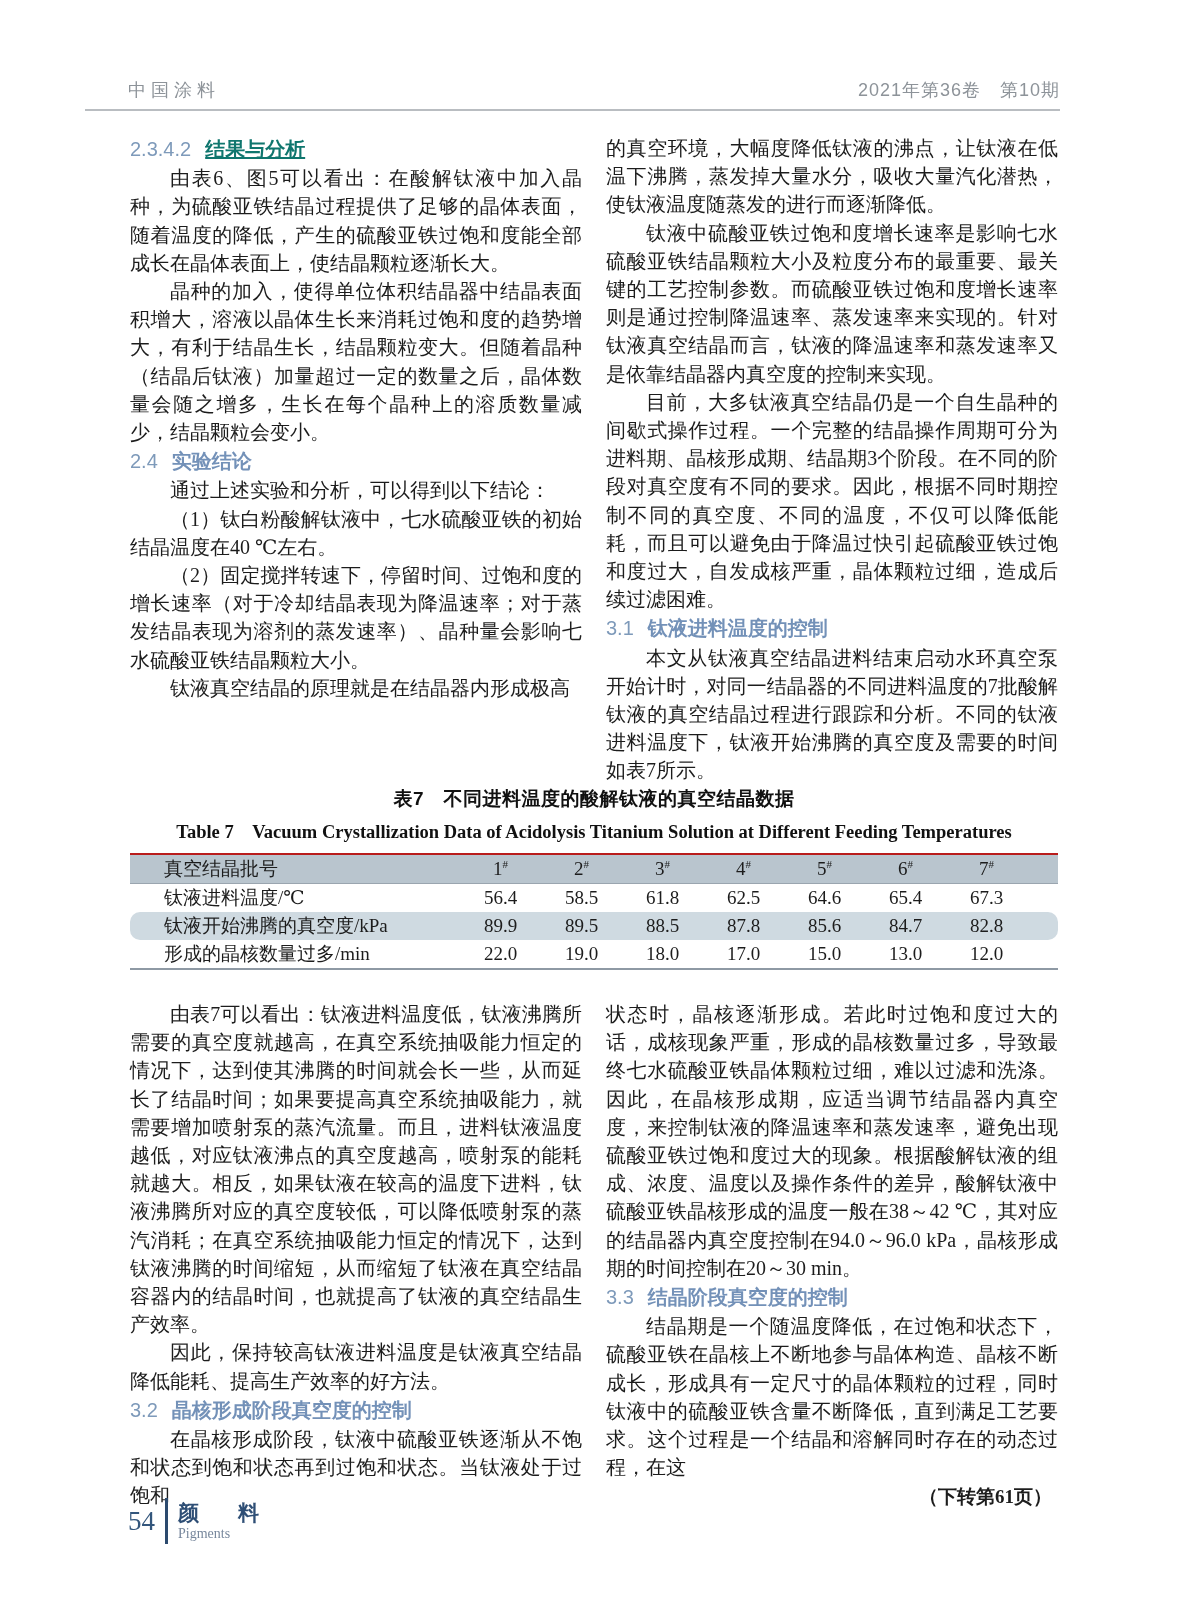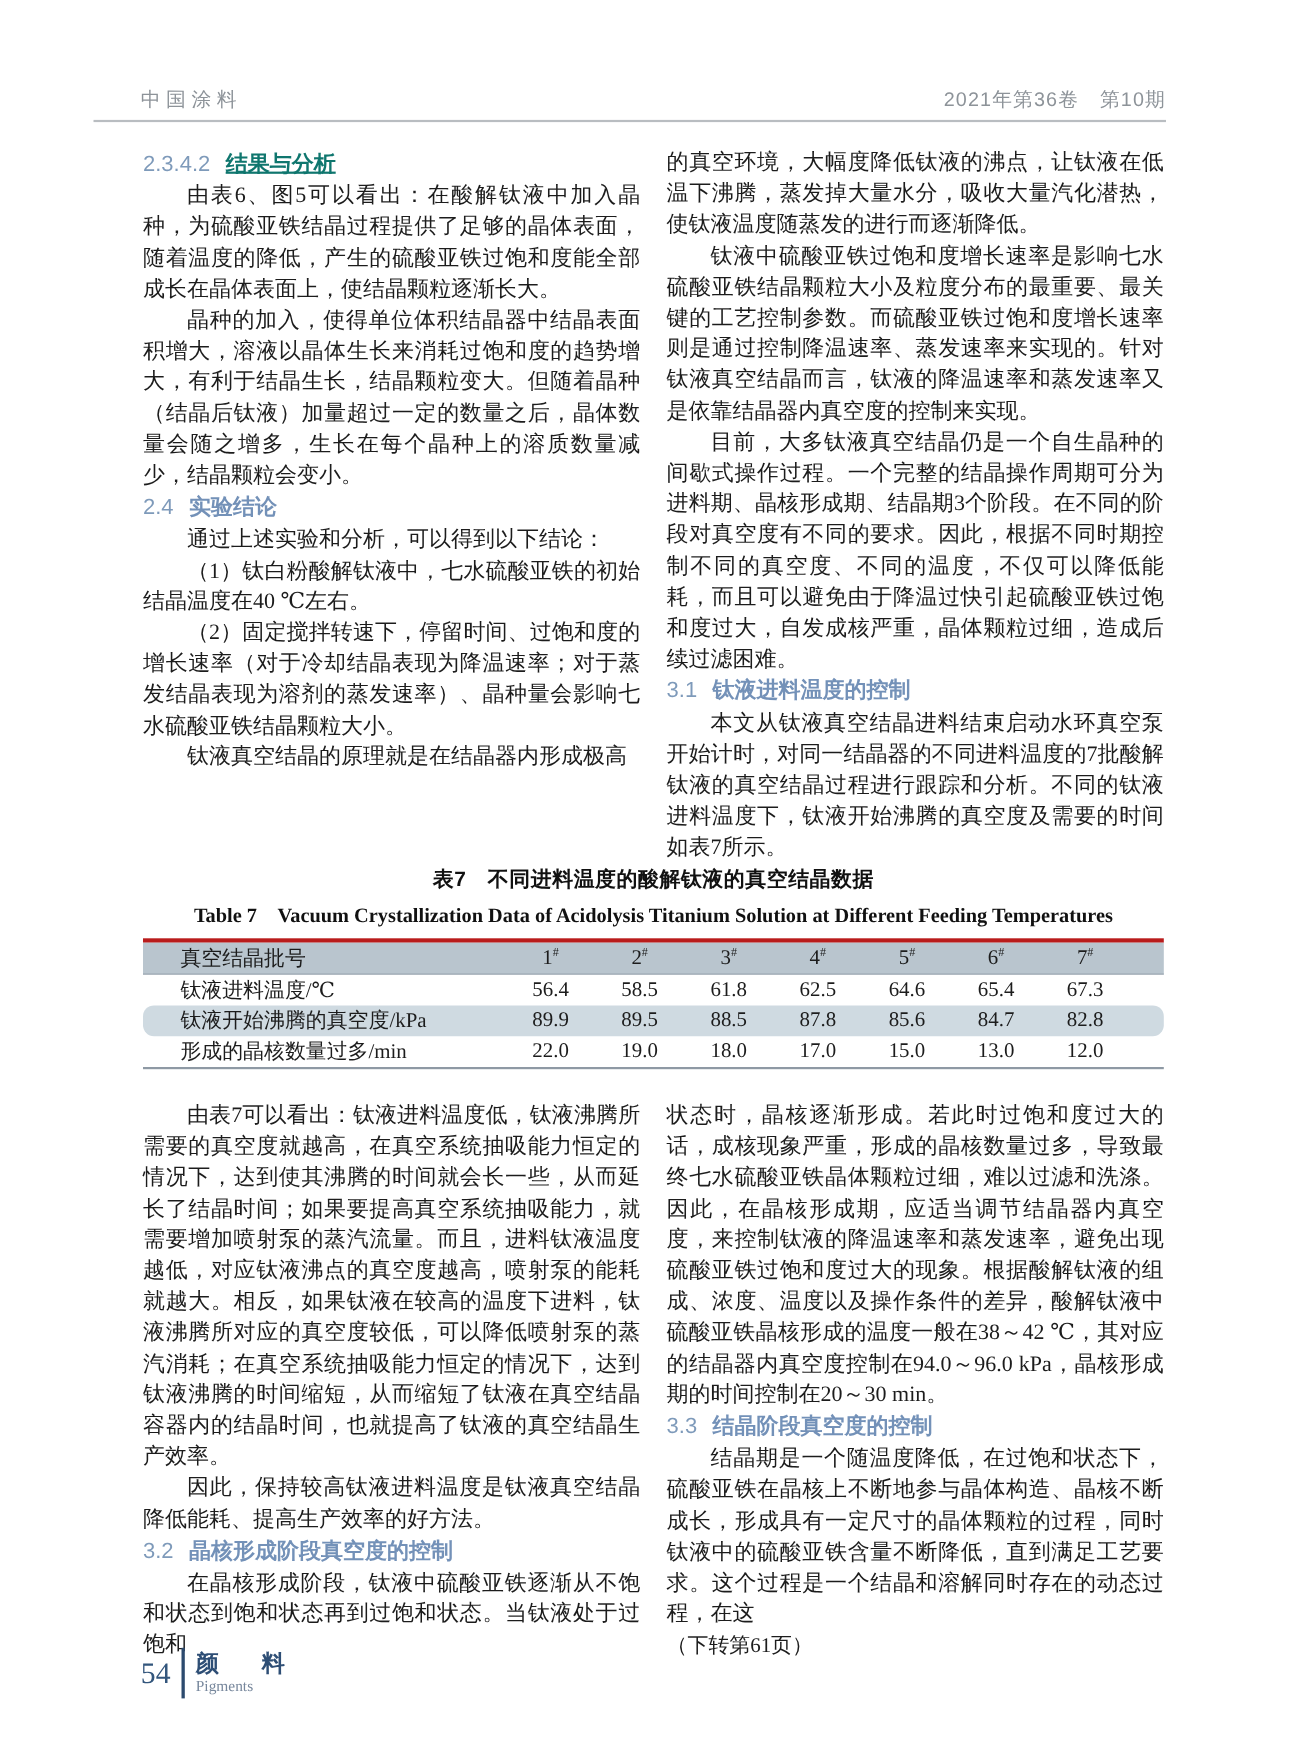--- a/index.html
+++ b/index.html
@@ -36,33 +36,33 @@
   }
   .h-sub .hnum{color:#7e9aba;margin-right:14px;font-weight:normal;}
   .h-sub .htitle-blue{color:#7391b8;}
   .h-sub .htitle-black{color:#0f766e;text-decoration:underline;}
   .h-main{
     font-family:"Liberation Sans","DejaVu Sans",sans-serif;
     font-weight:bold;font-size:27px;color:#5f87ba;
     margin:17px 0 10px 0;line-height:34px;text-align:left;text-indent:0;
   }
   .h-main .hnum{margin-right:16px;}
-  .note-line{padding-right:6px;font-size:19px;margin-top:2px;}
+  .note-line{text-align:right;padding-right:6px;font-size:19px;margin-top:2px;font-weight:bold;}
 
   
   .table-block{position:absolute;left:130px;top:786px;width:928px;}
   .cap-zh{
     text-align:center;font-family:"Liberation Sans","DejaVu Sans",sans-serif;
     font-weight:bold;font-size:19px;color:#111;margin-bottom:7px;letter-spacing:.5px;
   }
   .cap-en{
     text-align:center;font-family:"Liberation Serif","DejaVu Serif",serif;
     font-weight:bold;font-size:18.5px;color:#111;margin-bottom:9px;
   }
-  .ttable{width:928px;border-top:4px solid #b91c1c;border-bottom:2px solid #8e99a4;}
+  .ttable{width:928px;border-top:2px solid #b91c1c;border-bottom:2px solid #8e99a4;}
   .trow{display:flex;height:28px;align-items:center;font-size:19px;}
   .trow.thead-row{background:#b9c5ce;border-bottom:1px solid #9aa5af;}
   .trow.shaded{background:#cfdae1;border-radius:10px;}
   .tcell{white-space:nowrap;}
   .tlabel{width:330px;padding-left:34px;box-sizing:border-box;}
   .tval{width:81px;text-align:center;}
   .tval sup{font-size:11px;vertical-align:super;line-height:0;}
 
   
   .footer{position:absolute;left:128px;top:1498px;display:flex;align-items:center;}

